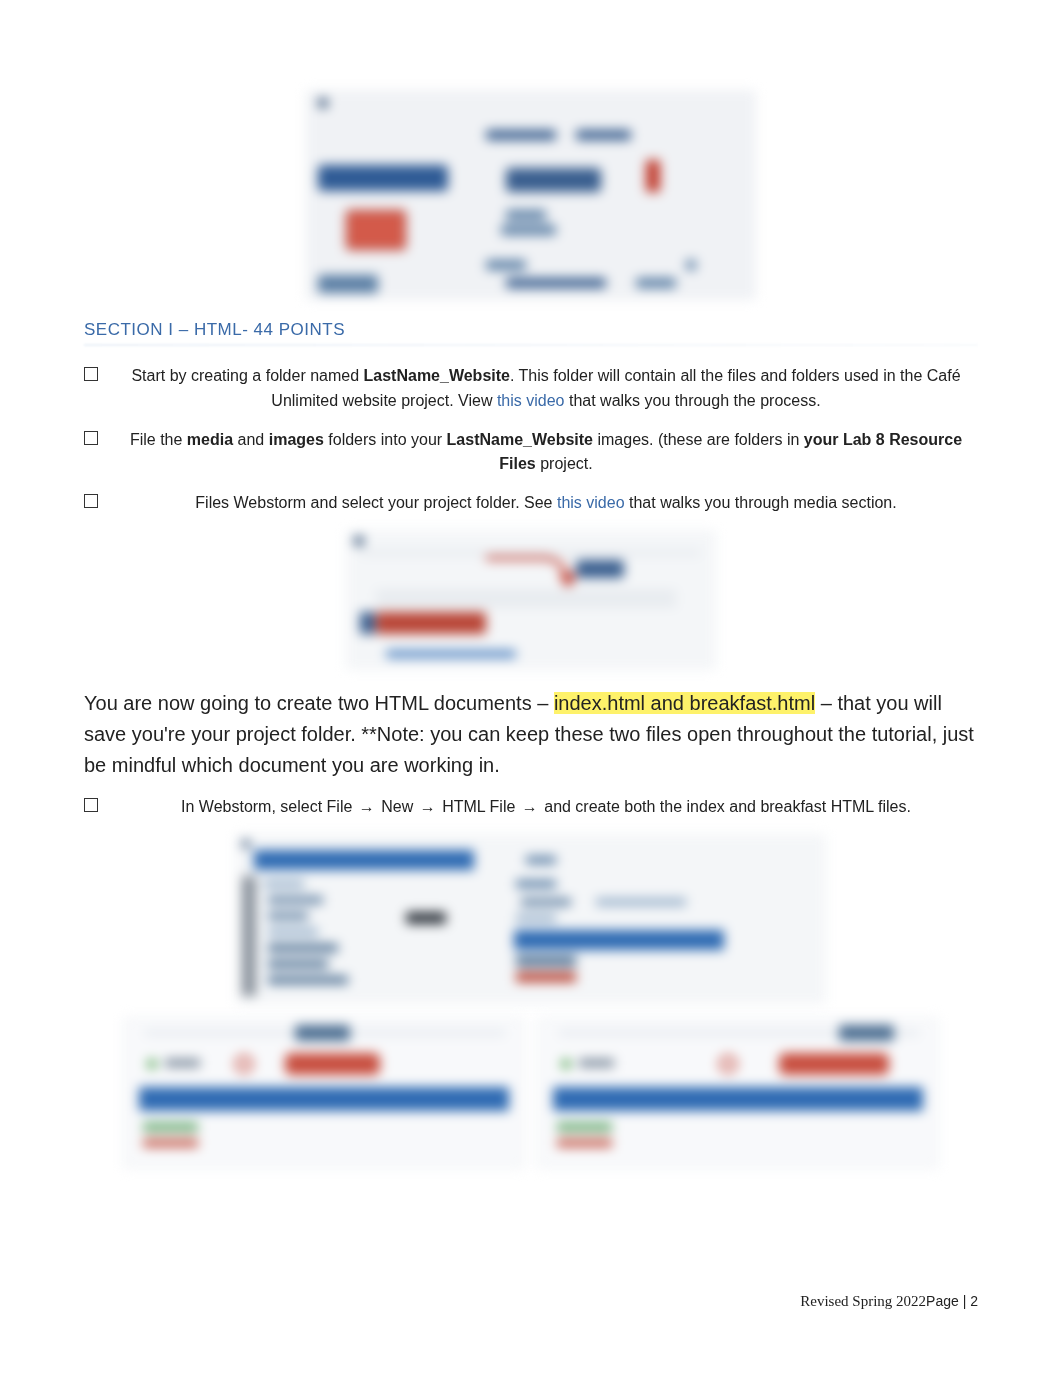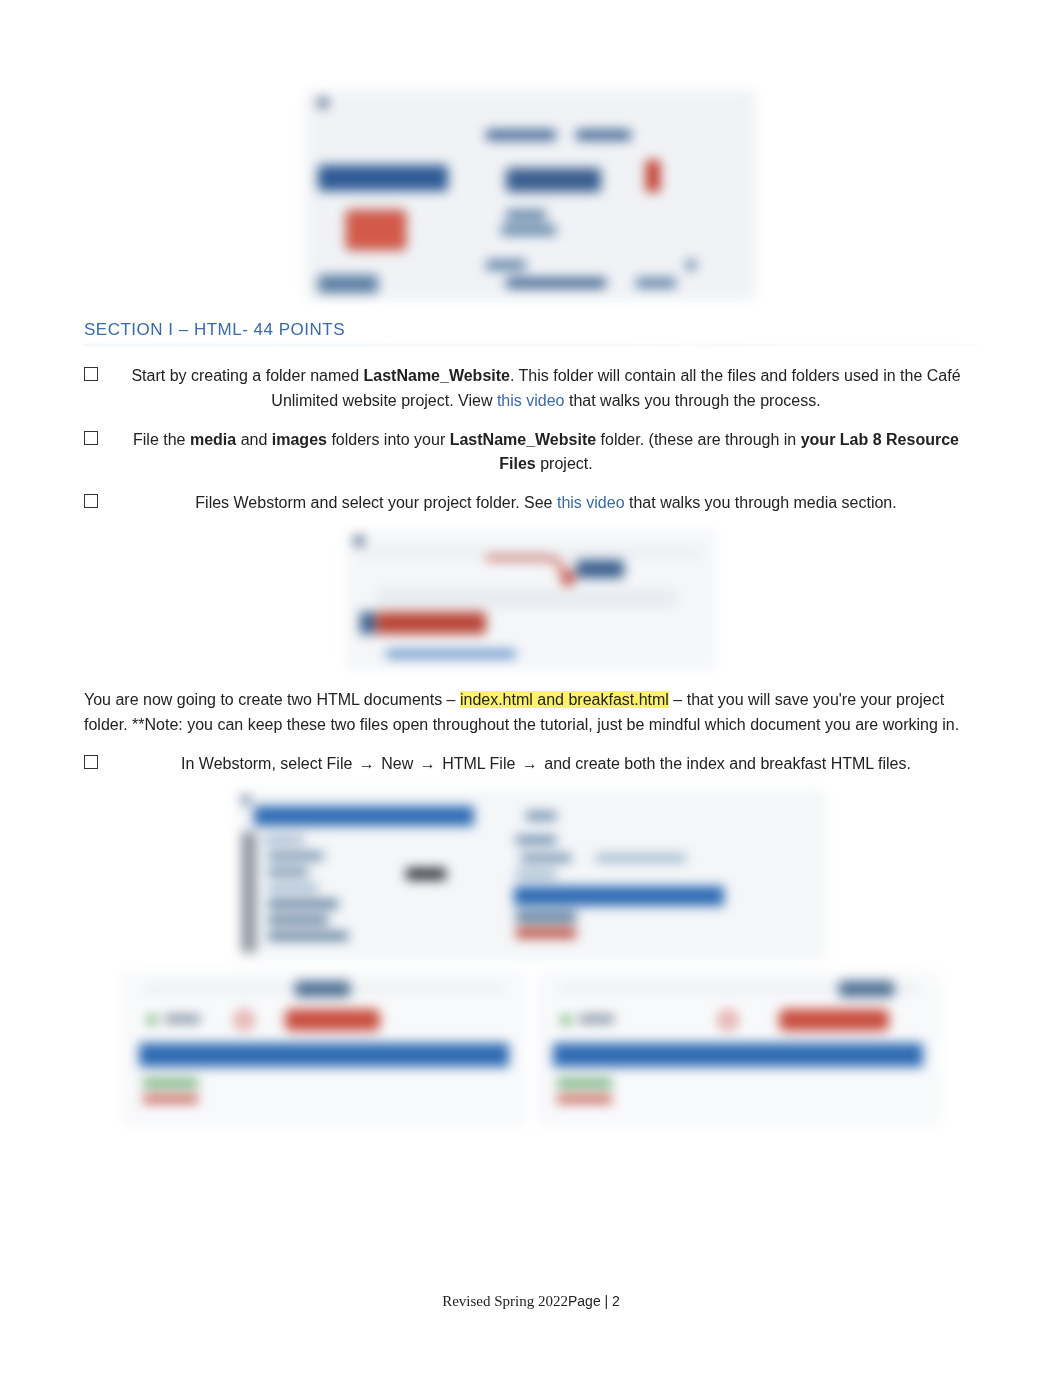--- a/index.html
+++ b/index.html
@@ -69,21 +69,21 @@
     height: 14px;
     border: 1.5px solid #333;
     flex-shrink: 0;
     margin-top: 3px;
     margin-right: 16px;
   }
   .item-text { flex: 1; text-align: center; }
   .link { color: #3a6aa8; }
   .bold { font-weight: bold; }
   .para {
-    font-size: 16px;
+    font-size: 20px;
     line-height: 1.55;
     margin: 18px 0 14px 0;
   }
   .hl { background: #fef26a; }
   .arrow { display:inline-block; margin: 0 2px; }
 
   .img2 {
     width: 370px;
     height: 140px;
     margin: 8px auto 6px auto;
@@ -154,21 +154,21 @@
   .img4 .t2{position:absolute;width:55px;height:8px;background:#c45a4b;top:120px;left:18px;}
   .img4b .pill{left:300px;}
   .img4b .redpill{width:110px;left:240px;}
 
   .footer {
     position: absolute;
     bottom: 66px;
     left: 84px;
     right: 84px;
     display: flex;
-    justify-content: center;
+    justify-content: flex-end;
     font-size: 14px;
   }
   .footer-left { font-family: "Times New Roman", Times, serif; font-size: 15px; }
 </style>
 </head>
 <body>
 
 <div class="img1 blur-img">
   <div class="dot"></div>
   <div class="img1-bar top1"></div>
@@ -192,21 +192,21 @@
 <div class="item">
   <div class="checkbox"></div>
   <div class="item-text">
     <span>Start by creating a folder named </span><span class="bold">LastName_Website</span><span>. This folder will contain all the files and folders used in the Café Unlimited website project. View </span><span class="link">this video</span><span> that walks you through the process.</span>
   </div>
 </div>
 
 <div class="item">
   <div class="checkbox"></div>
   <div class="item-text">
-    <span>File the </span><span class="bold">media</span><span> and </span><span class="bold">images</span><span> folders into your </span><span class="bold">LastName_Website</span><span> folder. (these are through in </span><span class="bold">your Lab 8 Resource Files</span><span> project.</span>
+    <span>File the </span><span class="bold">media</span><span> and </span><span class="bold">images</span><span> folders into your </span><span class="bold">LastName_Website</span><span> images. (these are folders in </span><span class="bold">your Lab 8 Resource Files</span><span> project.</span>
   </div>
 </div>
 
 <div class="item">
   <div class="checkbox"></div>
   <div class="item-text">
     <span>Files Webstorm and select your project folder. See </span><span class="link">this video</span><span> that walks you through media section.</span>
   </div>
 </div>
 

